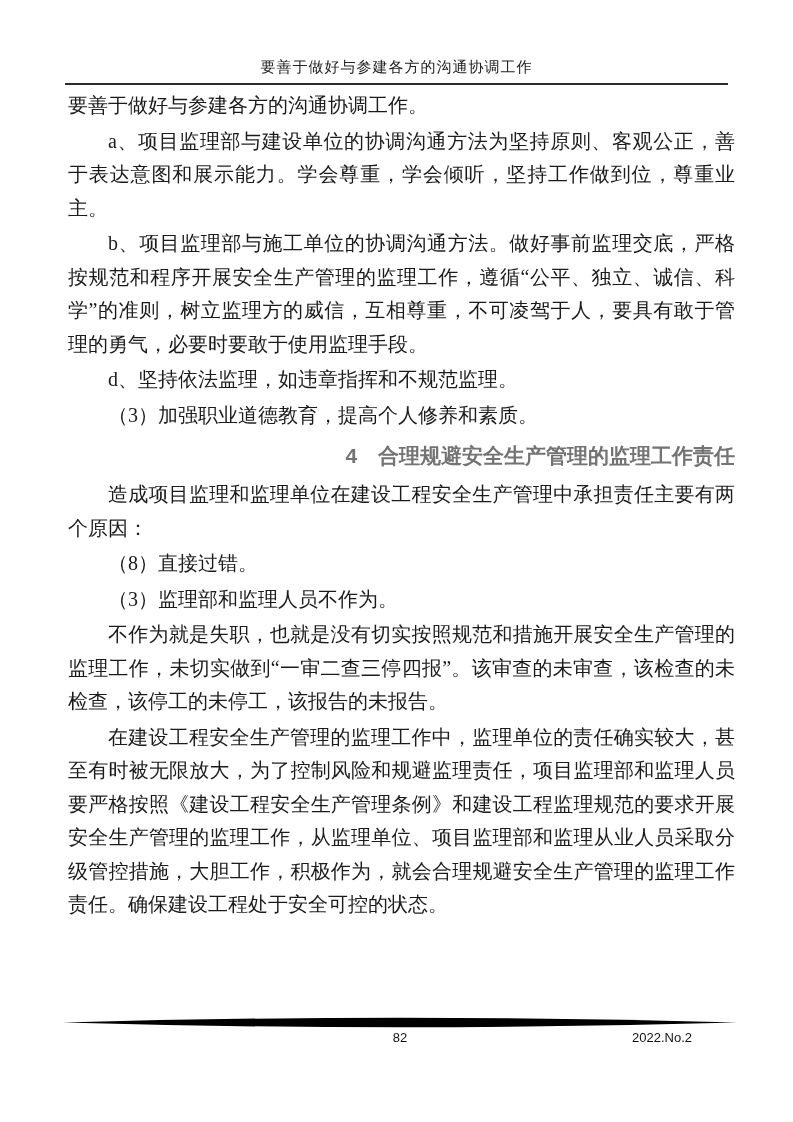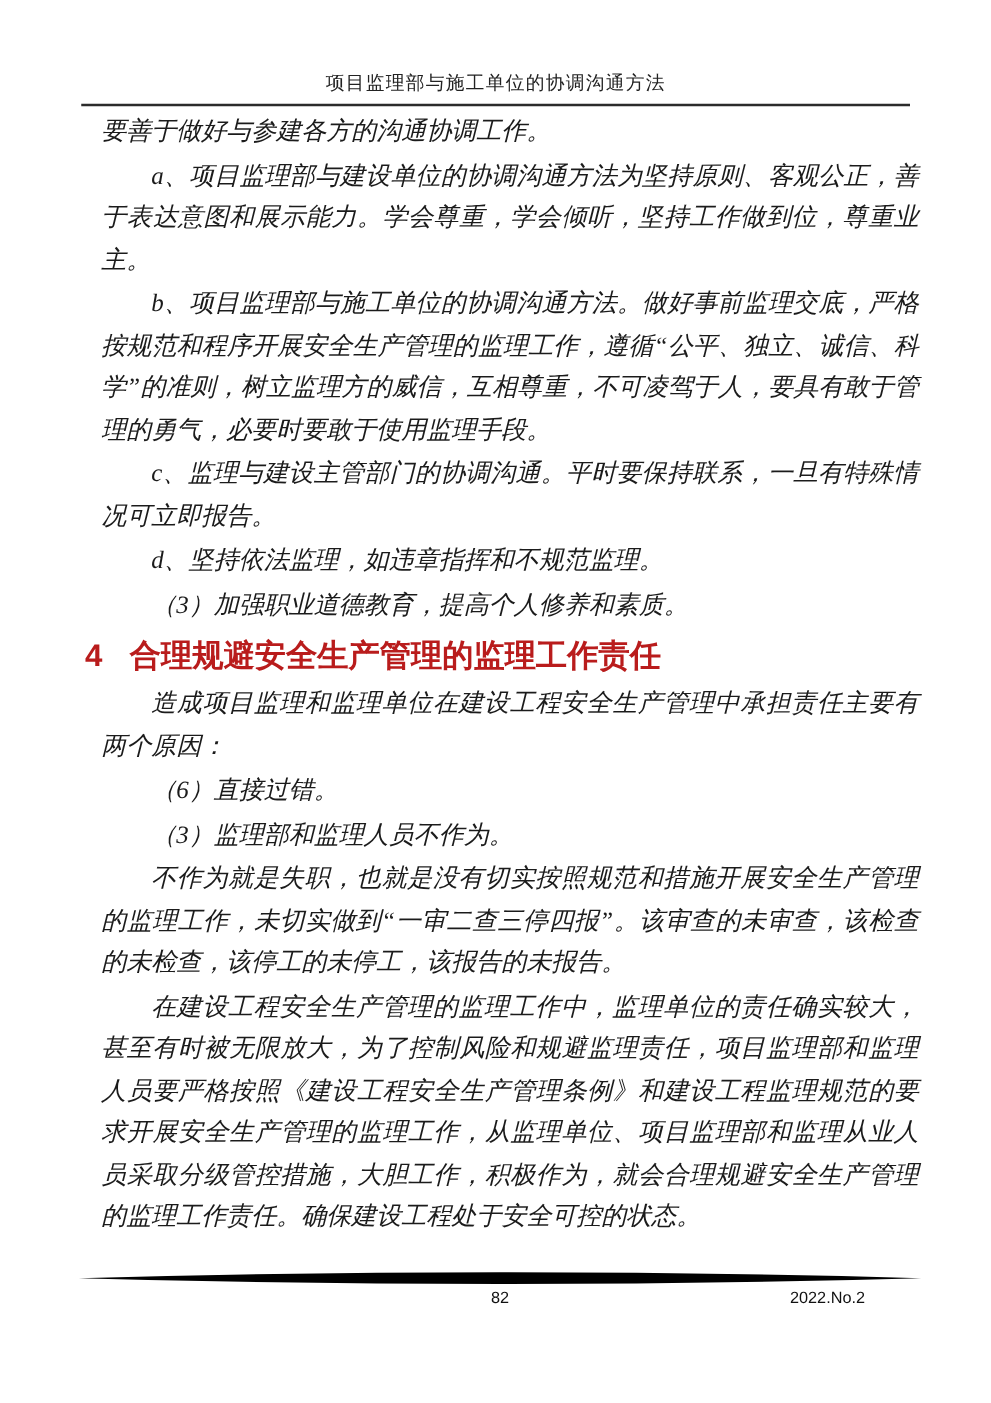--- a/index.html
+++ b/index.html
@@ -32,35 +32,34 @@
     height: 0;
     border-bottom: 2px solid #2b2b2b;
   }
   .body-text {
     margin: 4px 58px 0 68px;
     font-size: 20px;
     line-height: 33.5px;
     text-align: justify;
   }
   .para {
-    margin: 0 0 2px 13px;
+    margin: 0 0 2px 0;
     text-indent: 2em;
-    font-style: italic;
   }
   .para.no-indent {
     text-indent: 0;
   }
   .section-heading {
     margin: 9px 0 7px 0;
     font-family: "Liberation Sans", "DejaVu Sans", sans-serif;
     font-weight: bold;
-    font-size: 25px;
+    font-size: 21px;
     line-height: 30px;
-    color: #b91c1c;
-    text-align: left;
+    color: #737373;
+    text-align: right;
   }
   .section-heading .sec-num {
     margin-right: 15px;
   }
   .page-footer {
     position: absolute;
     left: 63px;
     right: 56px;
     top: 1016px;
   }
@@ -88,39 +87,38 @@
     right: 45px;
     top: 0;
   }
 </style>
 </head>
 <body>
 
 <div class="page">
 
   <div class="running-header">
-    <div class="running-title">项目监理部与施工单位的协调沟通方法</div>
+    <div class="running-title">要善于做好与参建各方的沟通协调工作</div>
     <div class="header-rule"></div>
   </div>
 
   <div class="body-text">
     <p class="para no-indent">要善于做好与参建各方的沟通协调工作。</p>
     <p class="para">a、项目监理部与建设单位的协调沟通方法为坚持原则、客观公正，善于表达意图和展示能力。学会尊重，学会倾听，坚持工作做到位，尊重业主。</p>
     <p class="para">b、项目监理部与施工单位的协调沟通方法。做好事前监理交底，严格按规范和程序开展安全生产管理的监理工作，遵循“公平、独立、诚信、科学”的准则，树立监理方的威信，互相尊重，不可凌驾于人，要具有敢于管理的勇气，必要时要敢于使用监理手段。</p>
-    <p class="para">c、监理与建设主管部门的协调沟通。平时要保持联系，一旦有特殊情况可立即报告。</p>
     <p class="para">d、坚持依法监理，如违章指挥和不规范监理。</p>
     <p class="para">（3）加强职业道德教育，提高个人修养和素质。</p>
 
     <h2 class="section-heading">
       <span class="sec-num">4</span>
       <span class="sec-title">合理规避安全生产管理的监理工作责任</span>
     </h2>
 
     <p class="para">造成项目监理和监理单位在建设工程安全生产管理中承担责任主要有两个原因：</p>
-    <p class="para">（6）直接过错。</p>
+    <p class="para">（8）直接过错。</p>
     <p class="para">（3）监理部和监理人员不作为。</p>
     <p class="para">不作为就是失职，也就是没有切实按照规范和措施开展安全生产管理的监理工作，未切实做到“一审二查三停四报”。该审查的未审查，该检查的未检查，该停工的未停工，该报告的未报告。</p>
     <p class="para">在建设工程安全生产管理的监理工作中，监理单位的责任确实较大，甚至有时被无限放大，为了控制风险和规避监理责任，项目监理部和监理人员要严格按照《建设工程安全生产管理条例》和建设工程监理规范的要求开展安全生产管理的监理工作，从监理单位、项目监理部和监理从业人员采取分级管控措施，大胆工作，积极作为，就会合理规避安全生产管理的监理工作责任。确保建设工程处于安全可控的状态。</p>
   </div>
 
   <div class="page-footer">
     <svg class="footer-bar" viewBox="0 0 667 13" preserveAspectRatio="none" aria-hidden="true">
       <path d="M 0,6.5 Q 333.5,-3 667,6.5 Q 333.5,16 0,6.5 Z" fill="#000000"></path>
     </svg>
     <div class="footer-row">

